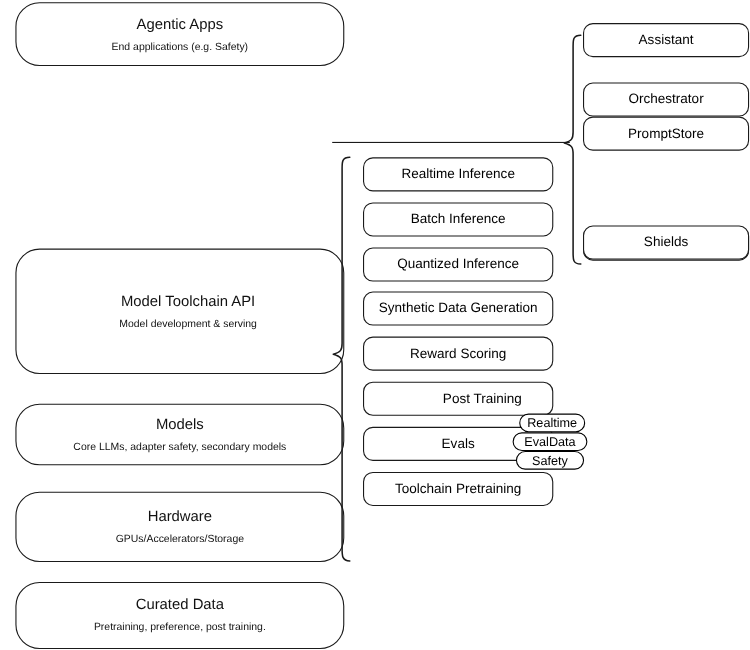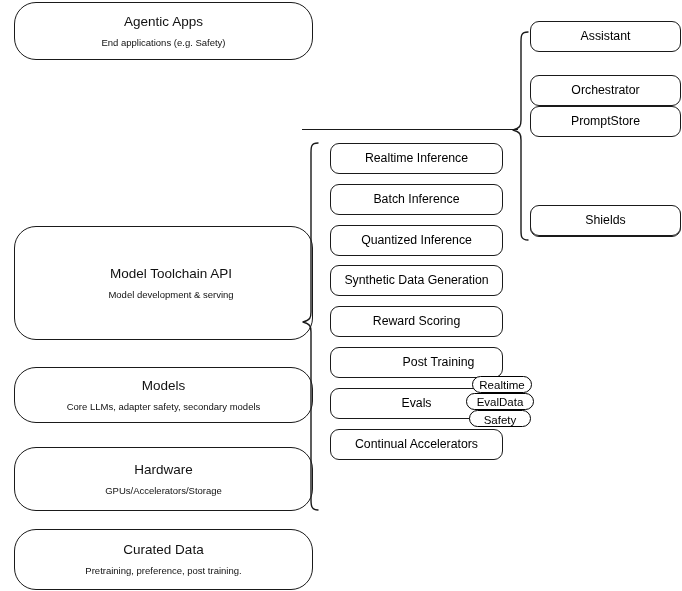--- a/index.html
+++ b/index.html
@@ -157,21 +157,21 @@
   <div class="box item-box mid-box" style="top:306px;">
     <span>Reward Scoring</span>
   </div>
   <div class="box item-box mid-box" style="top:347px;padding-left:44px;">
     <span>Post Training</span>
   </div>
   <div class="box item-box mid-box" style="top:388px;">
     <span>Evals</span>
   </div>
   <div class="box item-box mid-box" style="top:429px;">
-    <span>Continual Accelerators</span>
+    <span>Toolchain Pretraining</span>
   </div>
 
   <div class="pill" style="left:472px;top:376px;width:60px;">
     <span>Realtime</span>
   </div>
   <div class="pill" style="left:466px;top:393px;width:68px;">
     <span>EvalData</span>
   </div>
   <div class="pill" style="left:469px;top:410px;width:62px;align-items:flex-end;">
     <span>Safety</span>

